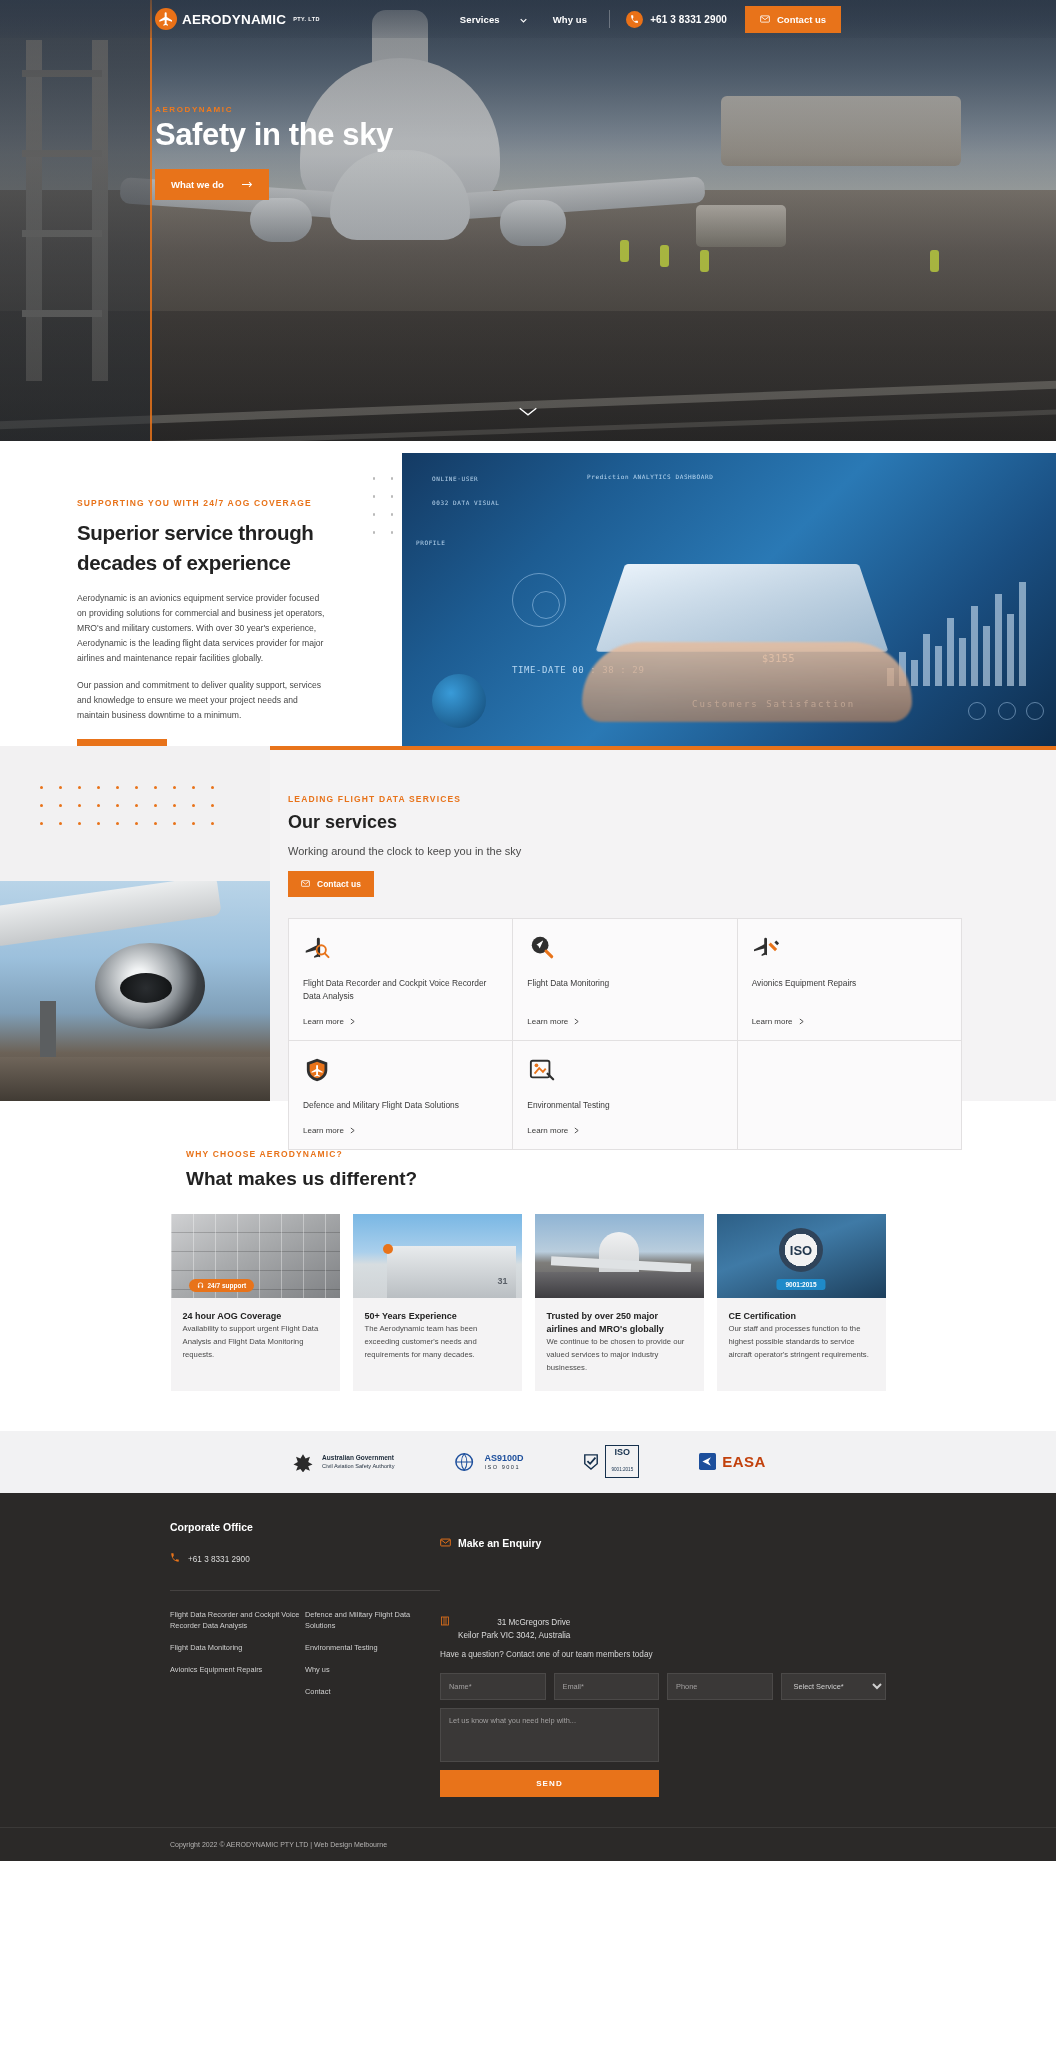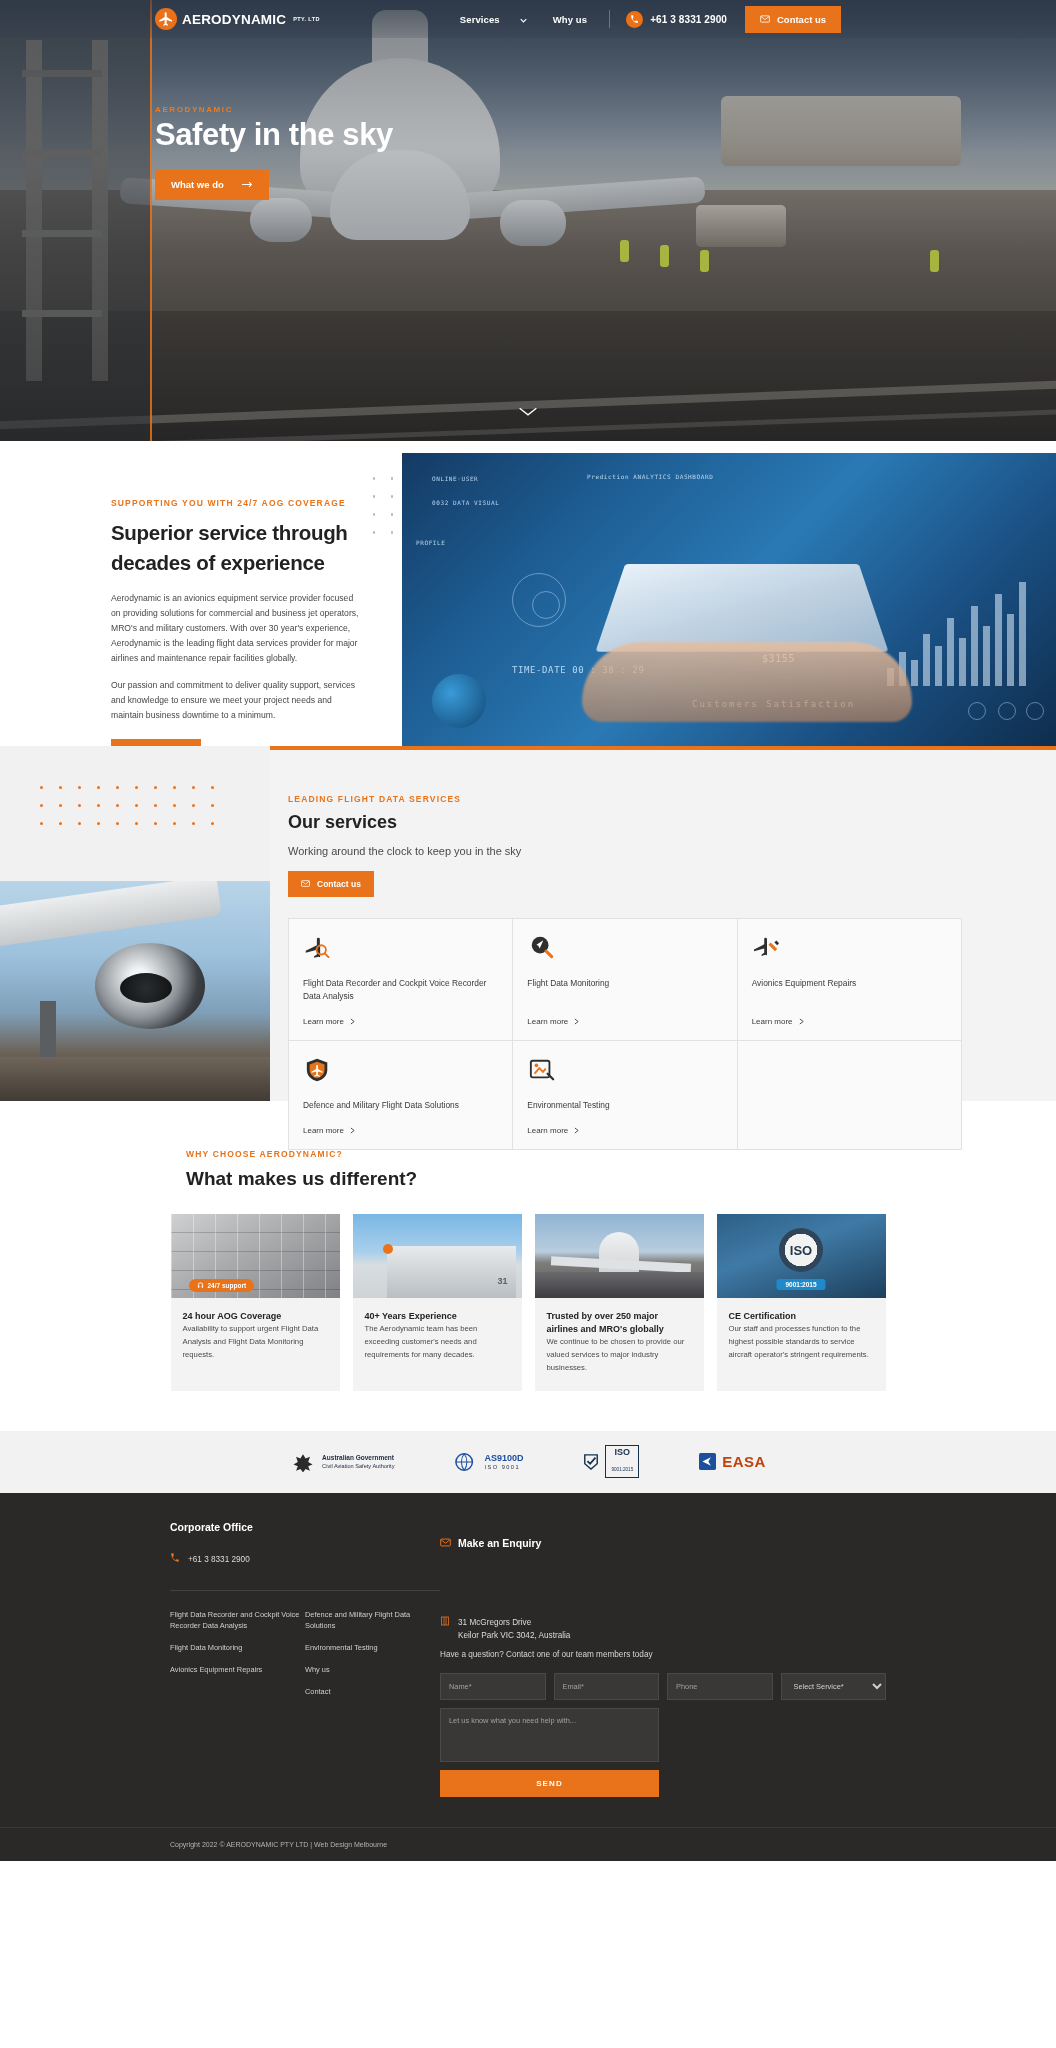--- a/index.html
+++ b/index.html
@@ -87,21 +87,21 @@
   .hero-copy { position:absolute; left:155px; top:105px; z-index:20; }
   .eyebrow-hero { color:#ef7a1e; font-size:8px; font-weight:800; letter-spacing:1.6px; margin-bottom:4px; }
   .hero-h1 { color:#fff; font-size:31px; line-height:1.12; font-weight:800; letter-spacing:-.4px; }
   .btn-hero { margin-top:16px; background:#e8731a; color:#fff; border:0; cursor:pointer;
      font-size:9.5px; font-weight:700; padding:10px 16px; display:inline-flex; align-items:center; gap:18px; }
   .scroll-chevron { position:absolute; left:50%; transform:translateX(-50%); bottom:20px; z-index:20; cursor:pointer; }
 
   
   .about { position:relative; background:#fff; height:305px; }
   .about-inner { width:1056px; display:flex; }
-  .about-left { width:412px; padding:57px 0 0 111px; }
+  .about-left { width:412px; padding:57px 0 0 77px; }
   .eyebrow { color:#e8731a; font-size:8.5px; font-weight:800; letter-spacing:1.15px; }
   .about-h2 { font-size:20.5px; line-height:1.45; font-weight:800; color:#222; margin-top:10px; letter-spacing:-.3px; }
   .about-p { font-size:8.6px; line-height:1.72; color:#474747; margin-top:14px; max-width:248px; }
   .about-p + .about-p { margin-top:13px; }
   .btn-about { margin-top:16px; background:#e8731a; color:#fff; border:0; cursor:pointer;
      font-size:9px; font-weight:700; padding:9px 14px; display:inline-flex; align-items:center; gap:13px; }
   .dotgrid { position:absolute; left:365px; top:28px; display:grid; grid-template-columns:repeat(2,18px);
      grid-template-rows:repeat(4,18px); }
   .dotgrid i { width:2.5px; height:2.5px; background:#b9b9b9; border-radius:50%; display:block; margin:8px auto; }
   .about-img { position:absolute; left:402px; top:12px; width:654px; height:293px; overflow:hidden;
@@ -546,21 +546,21 @@
         </div>
       </div>
 
       <div class="diff-card">
         <div class="diff-img img-bldg">
           <div class="b"></div>
           <div style="position:absolute;right:14px;bottom:12px;color:#5a6068;font-size:9px;font-weight:800;">31</div>
           <div style="position:absolute;left:30px;top:30px;width:10px;height:10px;border-radius:50%;background:#e8731a;"></div>
         </div>
         <div class="diff-body">
-          <div class="diff-title">40+ Years Experience</div>
+          <div class="diff-title">50+ Years Experience</div>
           <div class="diff-text">The Aerodynamic team has been exceeding customer's needs and requirements for many decades.</div>
         </div>
       </div>
 
       <div class="diff-card">
         <div class="diff-img img-plane">
           <div class="f"></div>
           <div style="position:absolute;left:16px;top:46px;width:140px;height:9px;background:#dfe2e4;transform:rotate(3deg);"></div>
           <div style="position:absolute;left:0;right:0;bottom:0;height:26px;background:linear-gradient(180deg,#6a696c,#3d3c40);"></div>
         </div>
@@ -663,21 +663,21 @@
               <span>Make an Enquiry</span>
             </div>
           </div>
         </div>
         <div style="position:relative; margin-top:-44px; margin-left:170px; width:0;"></div>
       </div>
     </div>
 
     <div style="width:716px; margin:-104px auto 0; display:flex;">
       <div style="width:270px;"></div>
-      <div style="width:446px;">
+      <div style="width:446px;text-align:right;">
         <div class="f-item" style="margin-top:22px;">
           <svg width="10" height="10" viewBox="0 0 20 20" fill="none" stroke="#e8731a" stroke-width="1.6">
               <rect x="3" y="2" width="14" height="16"></rect>
               <path d="M8 2v16M12 2v16"></path>
             </svg>
           <span>
             <span>31 McGregors Drive</span><br>
             <span>Keilor Park VIC 3042, Australia</span>
           </span>
         </div>

